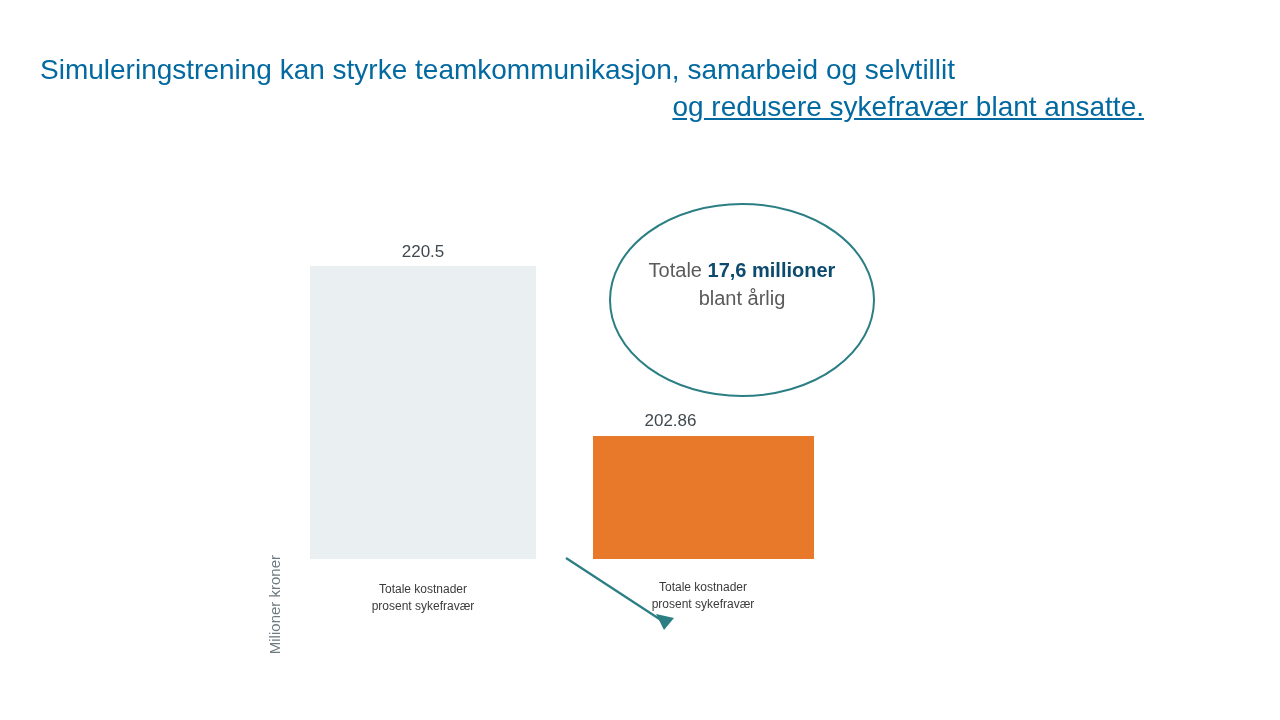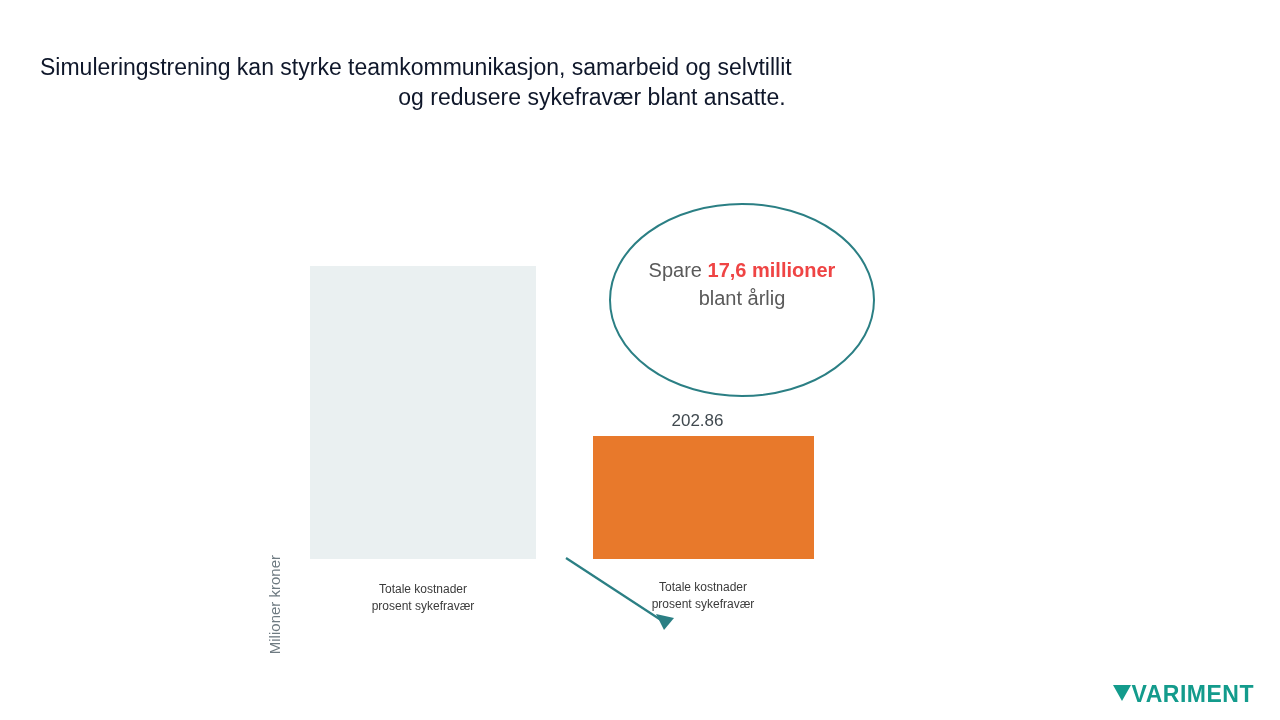--- a/index.html
+++ b/index.html
@@ -18,30 +18,31 @@
     position: absolute;
     inset: 0;
   }
 
   
   .headline {
     position: absolute;
     left: 40px;
     top: 52px;
     width: 1104px;
-    font-size: 23px;
+    font-size: 28px;
     line-height: 1.32;
-    color: #0f172a;
+    color: #0369a1;
     text-align: justify;
     text-justify: inter-word;
     font-weight: 400;
   }
   .headline-line2 {
     display: block;
-    text-align: center;
+    text-align: right;
+    text-decoration: underline;
   }
 
   
   .chart-title {
     position: absolute;
     left: 40px;
     top: 183px;
     font-size: 19px;
     font-weight: bold;
     color: #40494f;
@@ -89,21 +90,21 @@
   }
 
   .bar-value {
     position: absolute;
     font-size: 17px;
     color: #40494f;
     text-align: center;
     white-space: nowrap;
   }
   .value-light { left: 310px; width: 226px; top: 12px; }
-  .value-orange { left: 587px; width: 221px; top: 181px; }
+  .value-orange { left: 560px; width: 221px; top: 181px; }
 
   .cat-label {
     position: absolute;
     font-size: 12px;
     line-height: 1.42;
     color: #3b3b3b;
     text-align: center;
   }
   .cat-light { left: 308px; width: 230px; top: 351px; }
   .cat-orange { left: 590px; width: 226px; top: 349px; }
@@ -124,21 +125,21 @@
     position: absolute;
     left: 30px;
     top: 54px;
     width: 208px;
     text-align: center;
     font-size: 20px;
     line-height: 1.42;
     color: #5a5a5a;
   }
   .callout-accent {
-    color: #ef4444;
+    color: #0c4a6e;
     font-weight: bold;
   }
 
   
   .arrow-svg {
     position: absolute;
     left: 560px;
     top: 320px;
     width: 130px;
     height: 100px;
@@ -177,20 +178,21 @@
   <div class="headline">
     <span>Simuleringstrening kan styrke teamkommunikasjon, samarbeid og selvtillit</span>
     <span class="headline-line2">og redusere sykefravær blant ansatte.</span>
   </div>
 
 
   <div class="chart">
 
     <div class="y-axis-label">Milioner kroner</div>
 
+    <div class="bar-value value-light">220.5</div>
     <div class="bar bar-light"></div>
     <div class="cat-label cat-light">
       <div>Totale kostnader</div>
       <div>prosent sykefravær</div>
     </div>
 
     <div class="bar-value value-orange">202.86</div>
     <div class="bar bar-orange"></div>
     <div class="cat-label cat-orange">
       <div>Totale kostnader</div>
@@ -201,23 +203,19 @@
       <line x1="6" y1="8" x2="104" y2="72" stroke="#2b7f84" stroke-width="2.2"></line>
       <polygon points="104,80 96,64 114,68" fill="#2b7f84"></polygon>
     </svg>
   </div>
 
   <div class="callout-wrap">
     <svg viewBox="0 0 268 196">
       <ellipse cx="134" cy="98" rx="132" ry="96" fill="none" stroke="#2b7f84" stroke-width="2"></ellipse>
     </svg>
     <div class="callout-text">
-      <span>Spare </span><span class="callout-accent">17,6 millioner</span><br>
+      <span>Totale </span><span class="callout-accent">17,6 millioner</span><br>
       <span>blant årlig</span>
     </div>
   </div>
 
-  <div class="logo">
-    <span class="mark"></span>
-    <span class="txt">VARIMENT</span>
-  </div>
 
 </div>
 
 </body></html>

